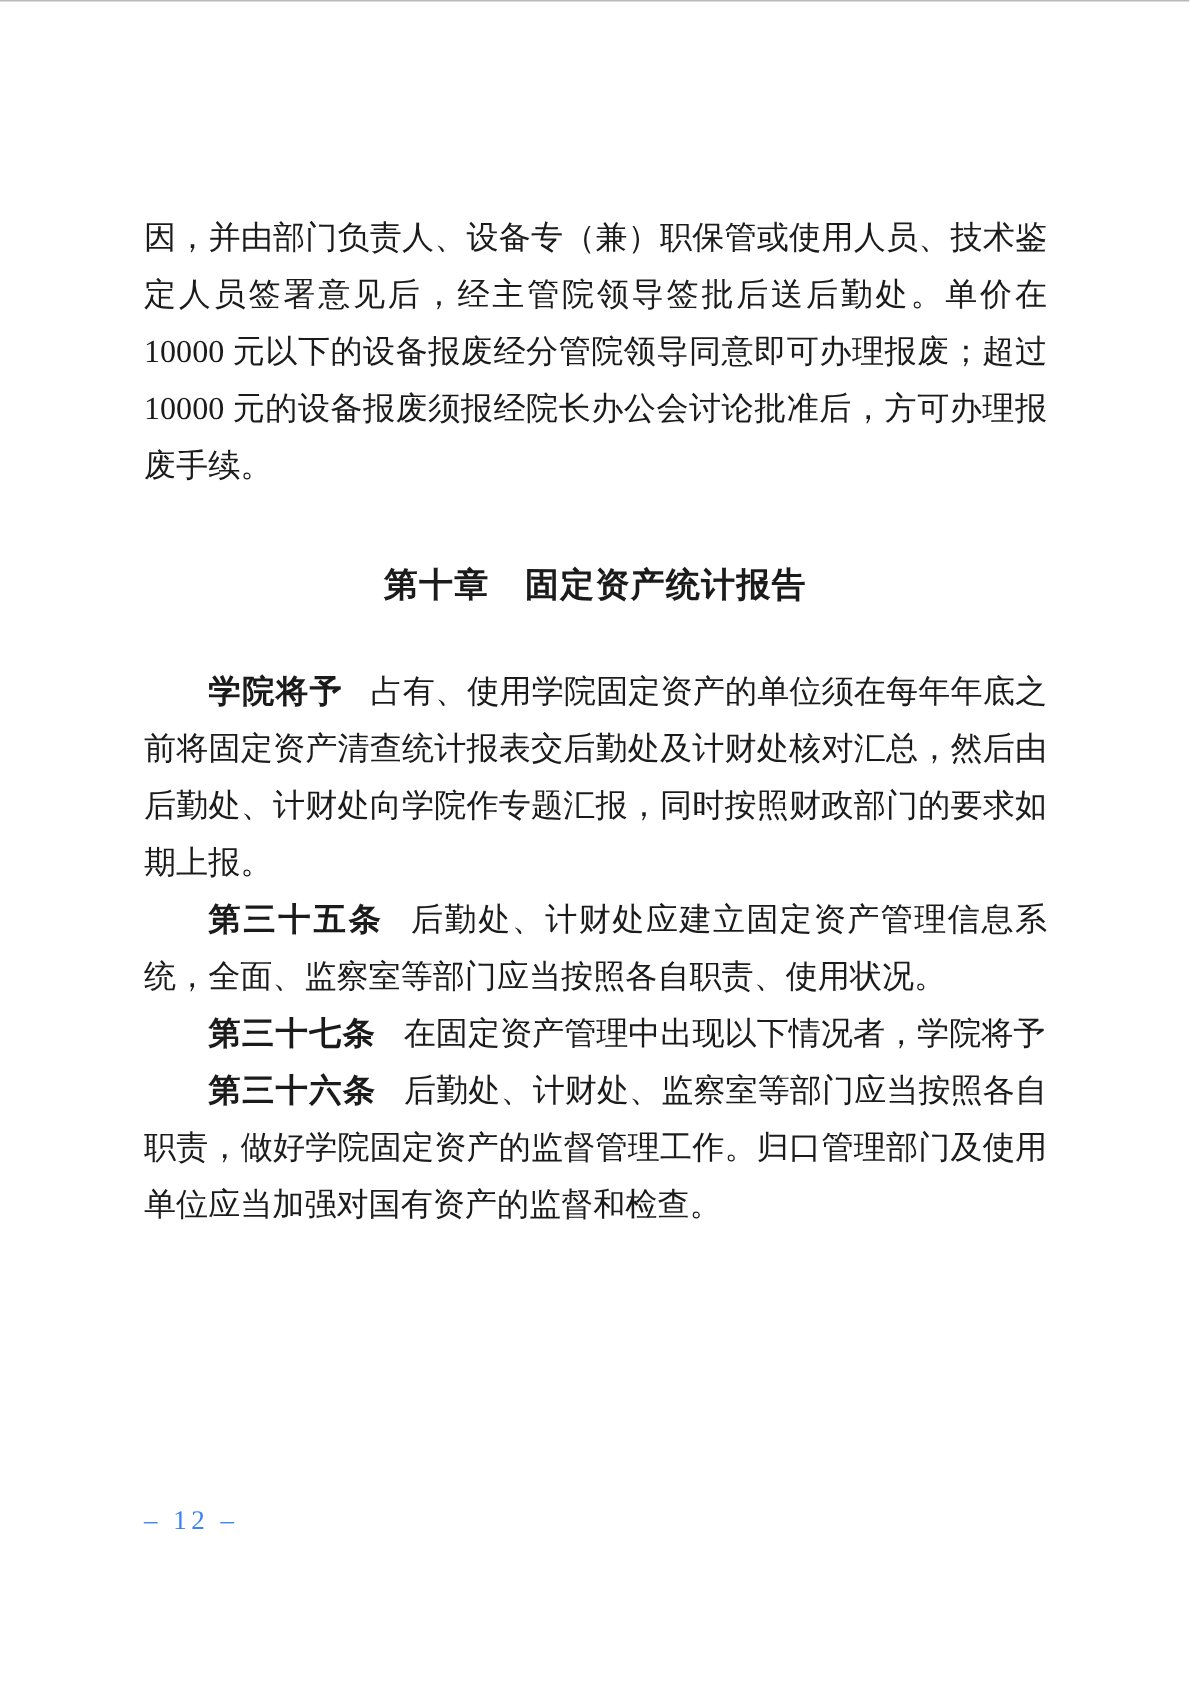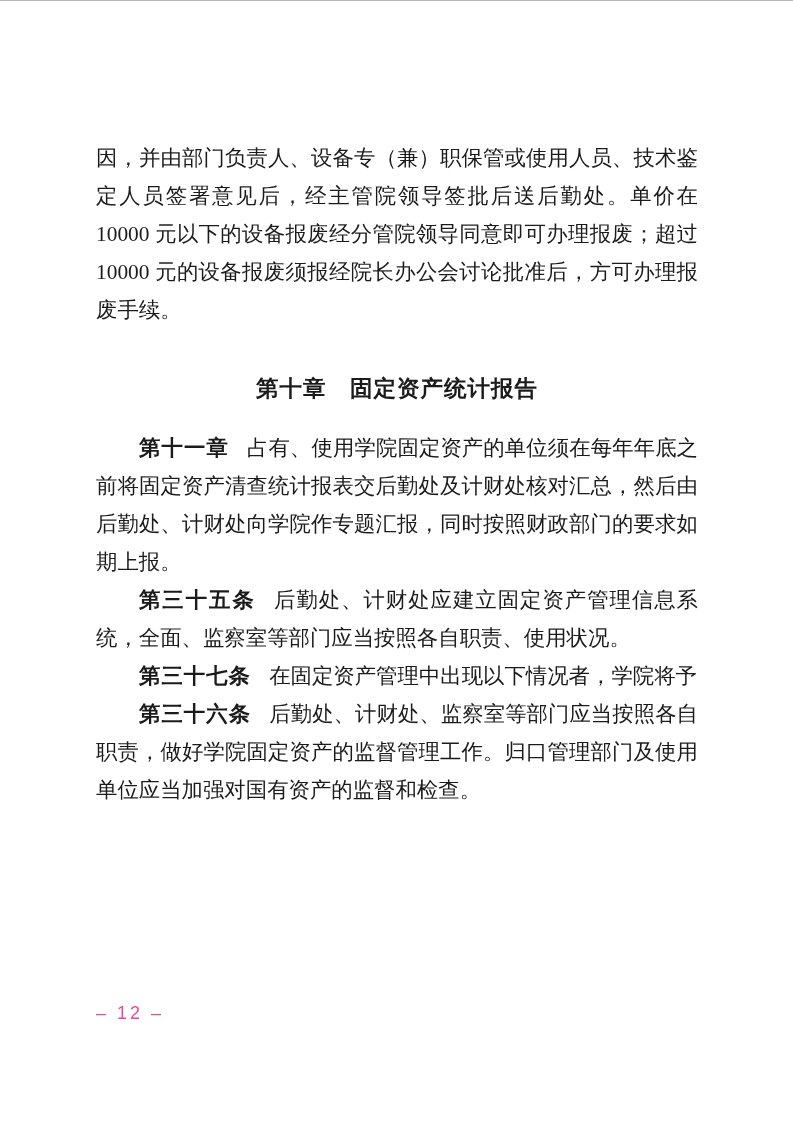--- a/index.html
+++ b/index.html
@@ -41,46 +41,46 @@
   }
   .chapter {
     font-family: "Liberation Sans", "DejaVu Sans", sans-serif;
     font-weight: bold;
     font-size: 22.5px;
     line-height: 38px;
     text-align: center;
     text-indent: 0;
     letter-spacing: 1px;
   }
-  .chapter.ch10 { margin: 42px 0 20px 0; font-family: Liberation Mono, monospace; }
+  .chapter.ch10 { margin: 42px 0 33px 0; }
   .chapter.ch11 { margin: 38px 0 36px 0; }
   .footer-pagenum {
     position: absolute;
     left: 96px;
     top: 1000px;
     font-size: 18px;
     line-height: 24px;
     letter-spacing: 3px;
-    color: #ec4899;
-    font-family: Liberation Sans, sans-serif;
+    color: #3b82f6;
+    font-family: Liberation Serif, serif;
   }
 </style>
 </head>
 <body>
 
 <div class="page">
 
   <div class="doc">
 
     <p>因，并由部门负责人、设备专（兼）职保管或使用人员、技术鉴定人员签署意见后，经主管院领导签批后送后勤处。单价在 10000 元以下的设备报废经分管院领导同意即可办理报废；超过 10000 元的设备报废须报经院长办公会讨论批准后，方可办理报废手续。</p>
 
 
     <p class="chapter ch10">第十章　固定资产统计报告</p>
 
-    <p class="indent"><b class="art-num">第十一章</b><span>占有、使用学院固定资产的单位须在每年年底之前将固定资产清查统计报表交后勤处及计财处核对汇总，然后由后勤处、计财处向学院作专题汇报，同时按照财政部门的要求如期上报。</span></p>
+    <p class="indent"><b class="art-num">学院将予</b><span>占有、使用学院固定资产的单位须在每年年底之前将固定资产清查统计报表交后勤处及计财处核对汇总，然后由后勤处、计财处向学院作专题汇报，同时按照财政部门的要求如期上报。</span></p>
 
     <p class="indent"><b class="art-num">第三十五条</b><span>后勤处、计财处应建立固定资产管理信息系统，全面、监察室等部门应当按照各自职责、使用状况。</span></p>
 
 
     <p class="indent"><b class="art-num">第三十七条</b><span>在固定资产管理中出现以下情况者，学院将予</span></p>
 
     <p class="indent"><b class="art-num">第三十六条</b><span>后勤处、计财处、监察室等部门应当按照各自职责，做好学院固定资产的监督管理工作。归口管理部门及使用单位应当加强对国有资产的监督和检查。</span></p>
 
   </div>
 

